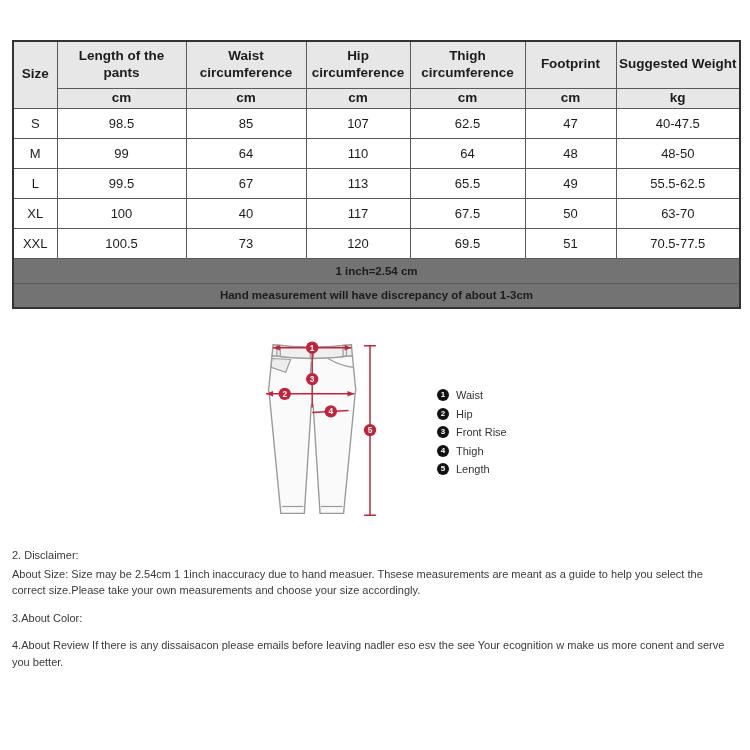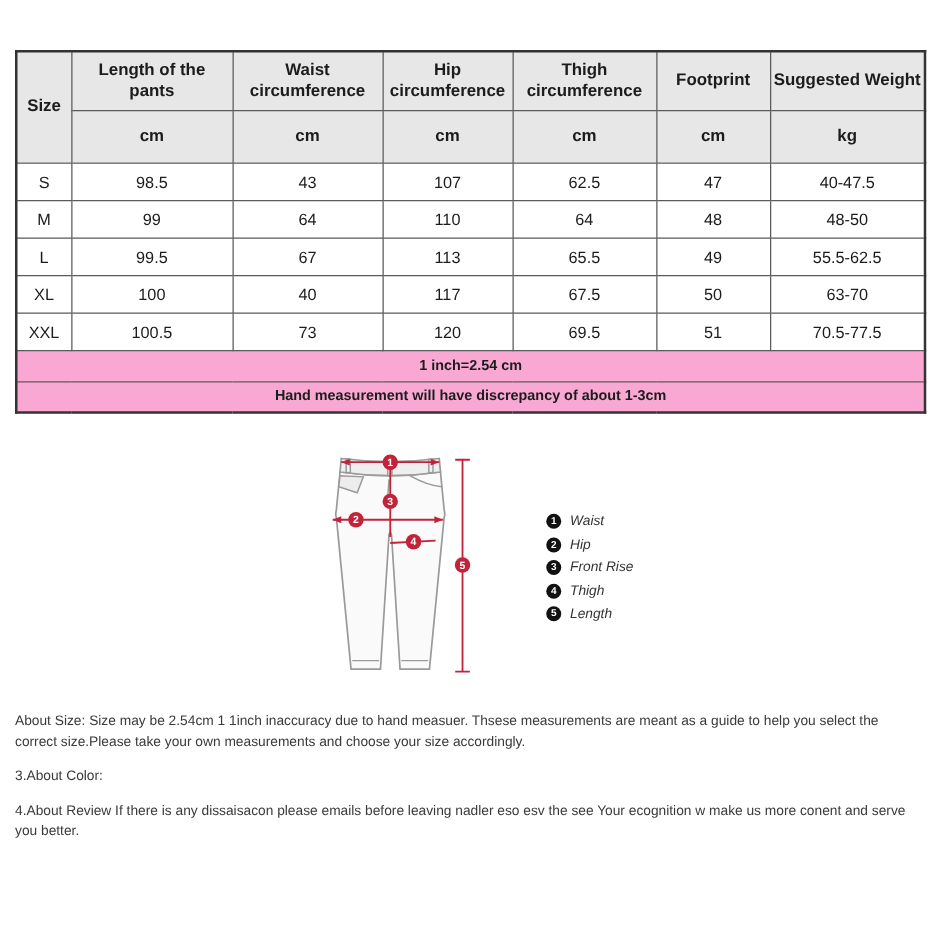--- a/index.html
+++ b/index.html
@@ -26,37 +26,37 @@
   table.size-table th, table.size-table td{
     border:1px solid var(--border-in);
     text-align:center;vertical-align:middle;
     padding:0 2px;
   }
   table.size-table thead th{
     background:var(--head-bg);
     font-size:13.5px;font-weight:bold;line-height:1.25;
   }
   tr.hdr-labels th{height:47px;}
-  tr.hdr-units th{height:42px;font-size:13px;}
+  tr.hdr-units th{height:20px;font-size:13px;}
   th.size-col{background:var(--head-bg);margin-left:37px;}
   table.size-table tbody td{height:30px;font-size:13px;background:#fff;}
   table.size-table tfoot td{
-    height:25px;font-size:11.5px;font-weight:bold;background:#f9a8d4;
+    height:25px;font-size:11.5px;font-weight:bold;background:#737373;
   }
   
   .diagram{display:flex;align-items:flex-start;margin-top:26px;padding-left:263px;}
   .pants-svg{flex:0 0 auto;}
   .legend{margin-left:56px;margin-top:54px;display:flex;flex-direction:column;gap:6.5px;}
   .legend-item{display:flex;align-items:center;gap:7px;}
   .legend .badge{
     width:12px;height:12px;border-radius:50%;background:var(--badge);
     color:#fff;font-size:8px;font-weight:bold;line-height:12px;text-align:center;
     display:inline-block;flex:0 0 auto;
   }
-  .legend .lbl{font-size:11px;color:#333;font-style:italic;}
+  .legend .lbl{font-size:11px;color:#333;}
   
   .notes{margin:16px 12px 0 12px;font-size:11px;color:var(--note-text);line-height:1.5;}
   .note{margin-bottom:11px;}
   .note-heading{margin-bottom:2px;}
 </style>
 </head>
 <body>
 
 <div class="table-wrap">
   <table class="size-table">
@@ -85,21 +85,21 @@
           <th>cm</th>
           <th>cm</th>
           <th>cm</th>
           <th>kg</th>
         </tr>
     </thead>
     <tbody>
         <tr>
           <td>S</td>
           <td>98.5</td>
-          <td>43</td>
+          <td>85</td>
           <td>107</td>
           <td>62.5</td>
           <td>47</td>
           <td>40-47.5</td>
         </tr>
         <tr>
           <td>M</td>
           <td>99</td>
           <td>64</td>
           <td>110</td>
@@ -211,20 +211,21 @@
         <span class="badge">5</span>
         <span class="lbl">Length</span>
       </div>
     </div>
 </div>
 
 <div class="notes">
     <div class="note">
     </div>
     <div class="note">
+      <div class="note-heading">2. Disclaimer:</div>
       <div class="note-body">About Size: Size may be 2.54cm 1 1inch inaccuracy due to hand measuer. Thsese measurements are meant as a   guide to help you select the correct size.Please take your own measurements and choose your size accordingly.</div>
     </div>
     <div class="note">
       <div class="note-heading">3.About Color:</div>
     </div>
     <div class="note">
       <div class="note-body">4.About Review If there is any dissaisacon please emails before leaving nadler eso esv the see Your ecognition w   make us more conent and serve you better.</div>
     </div>
   </div>
 

